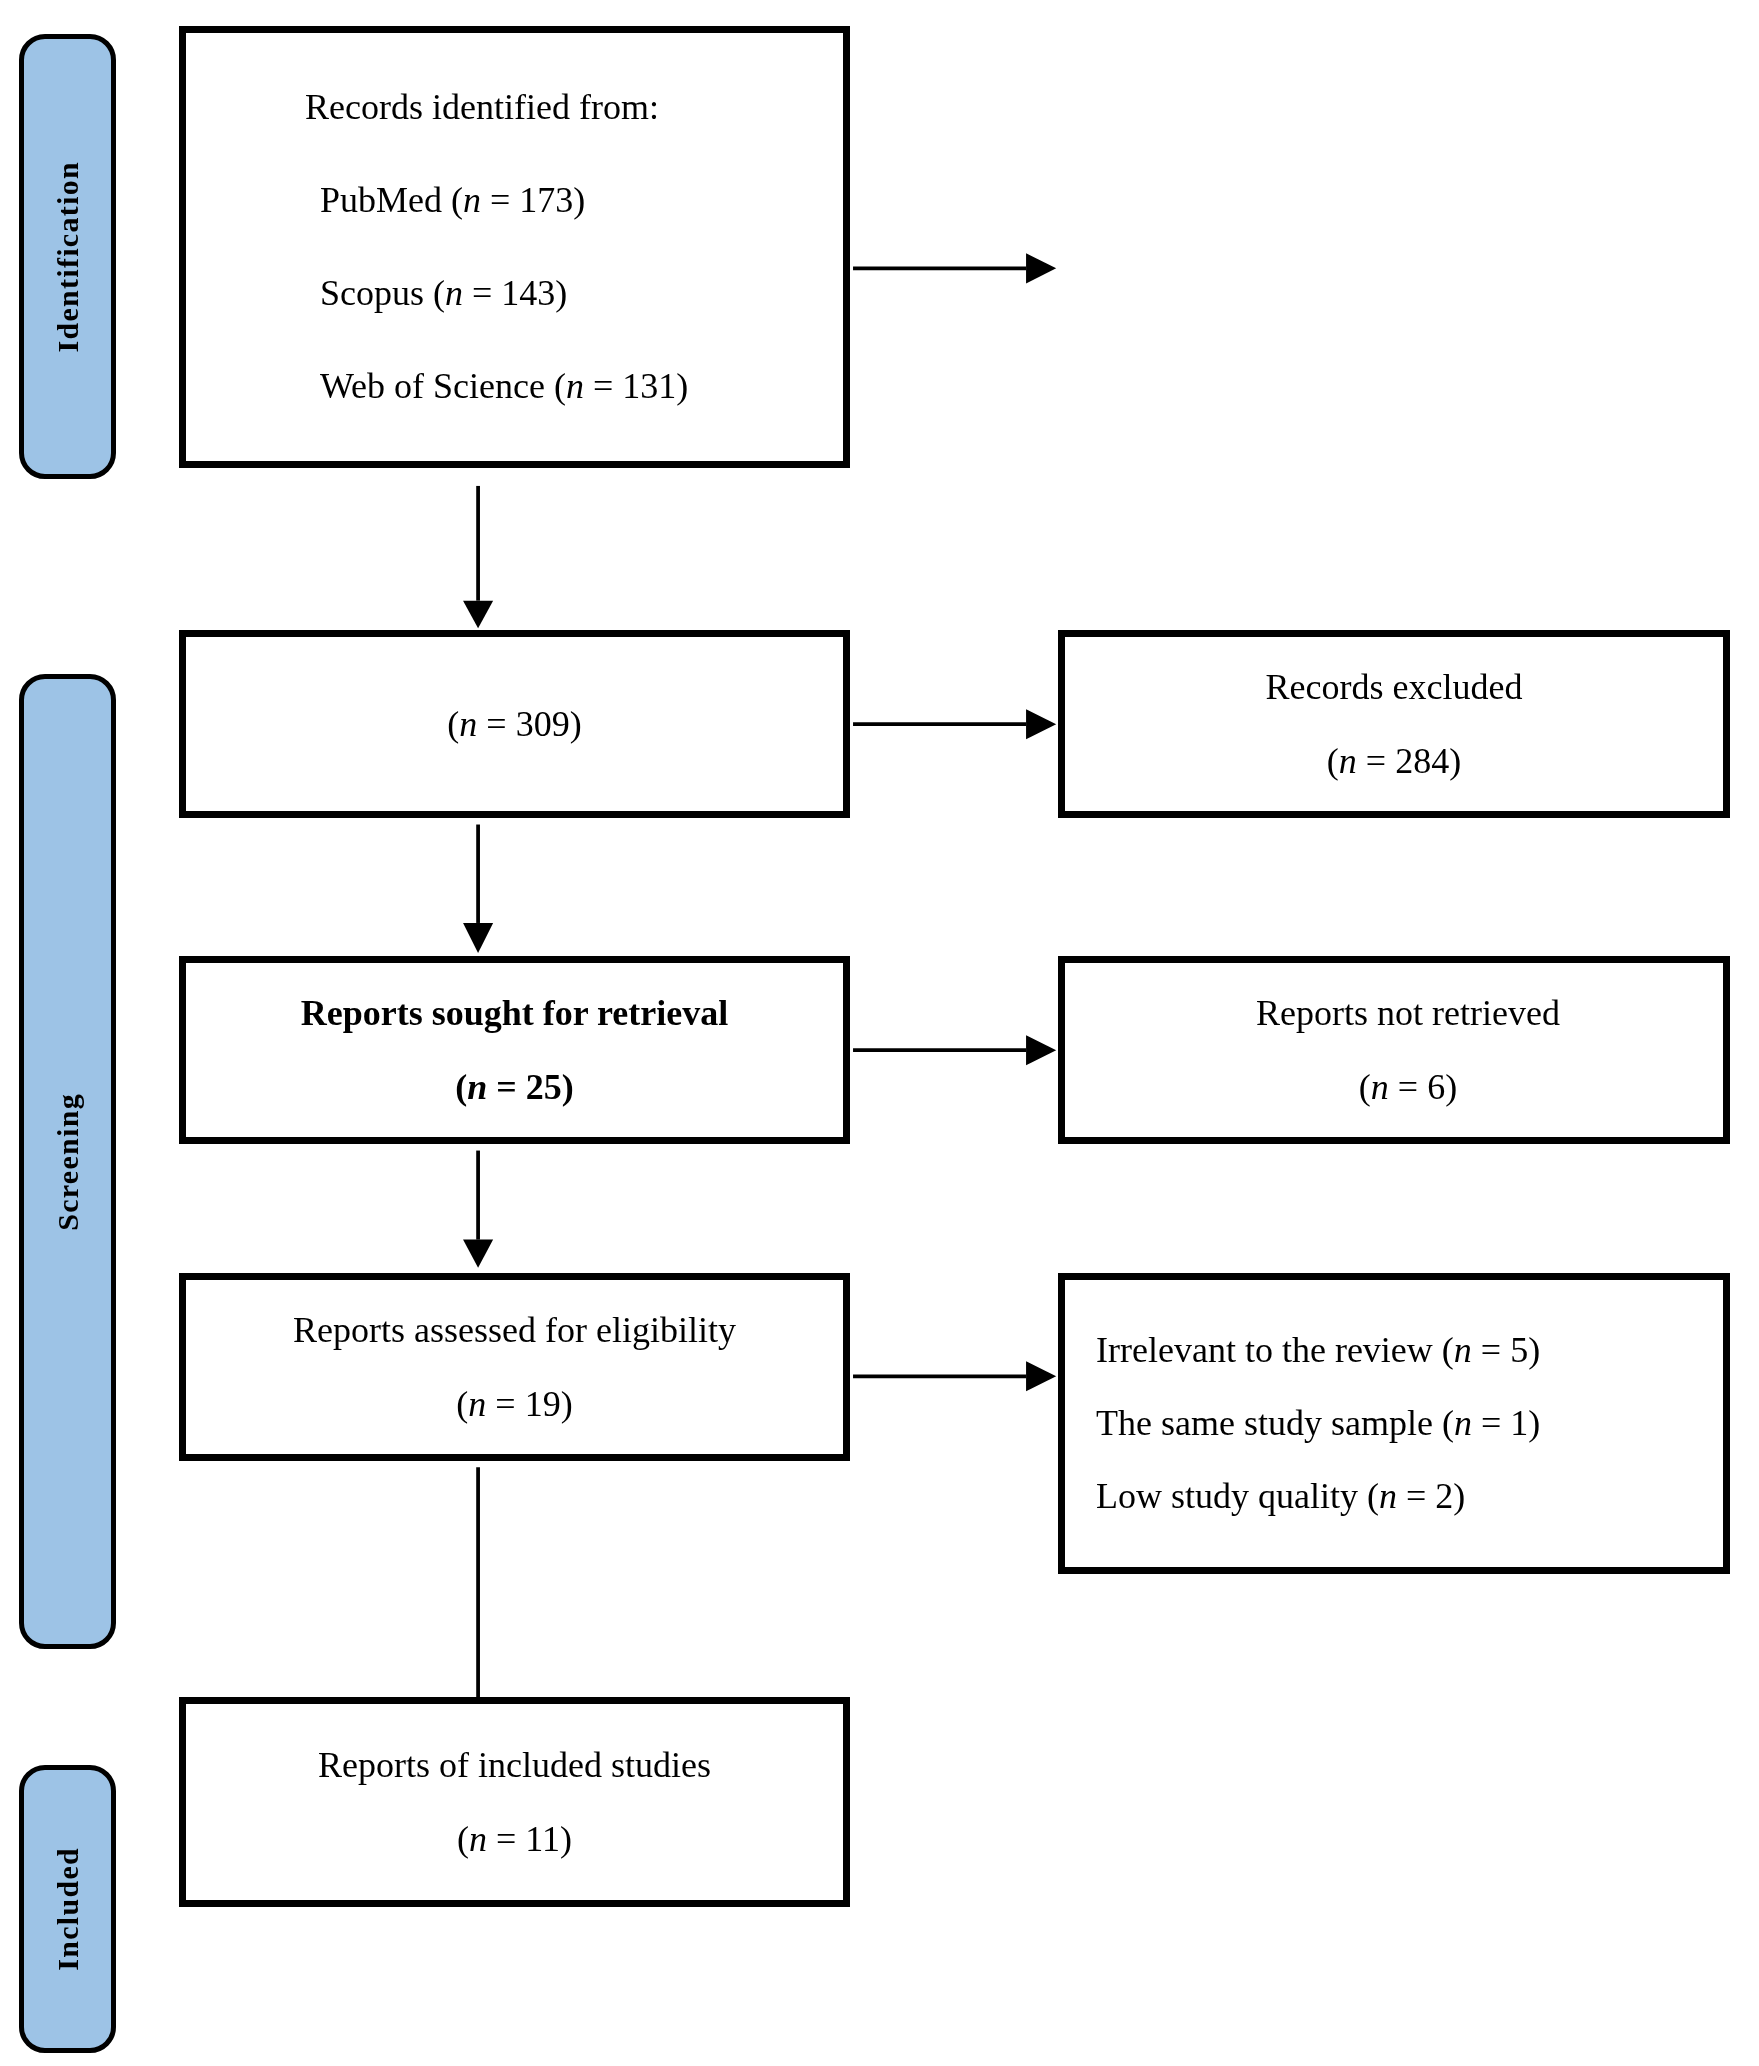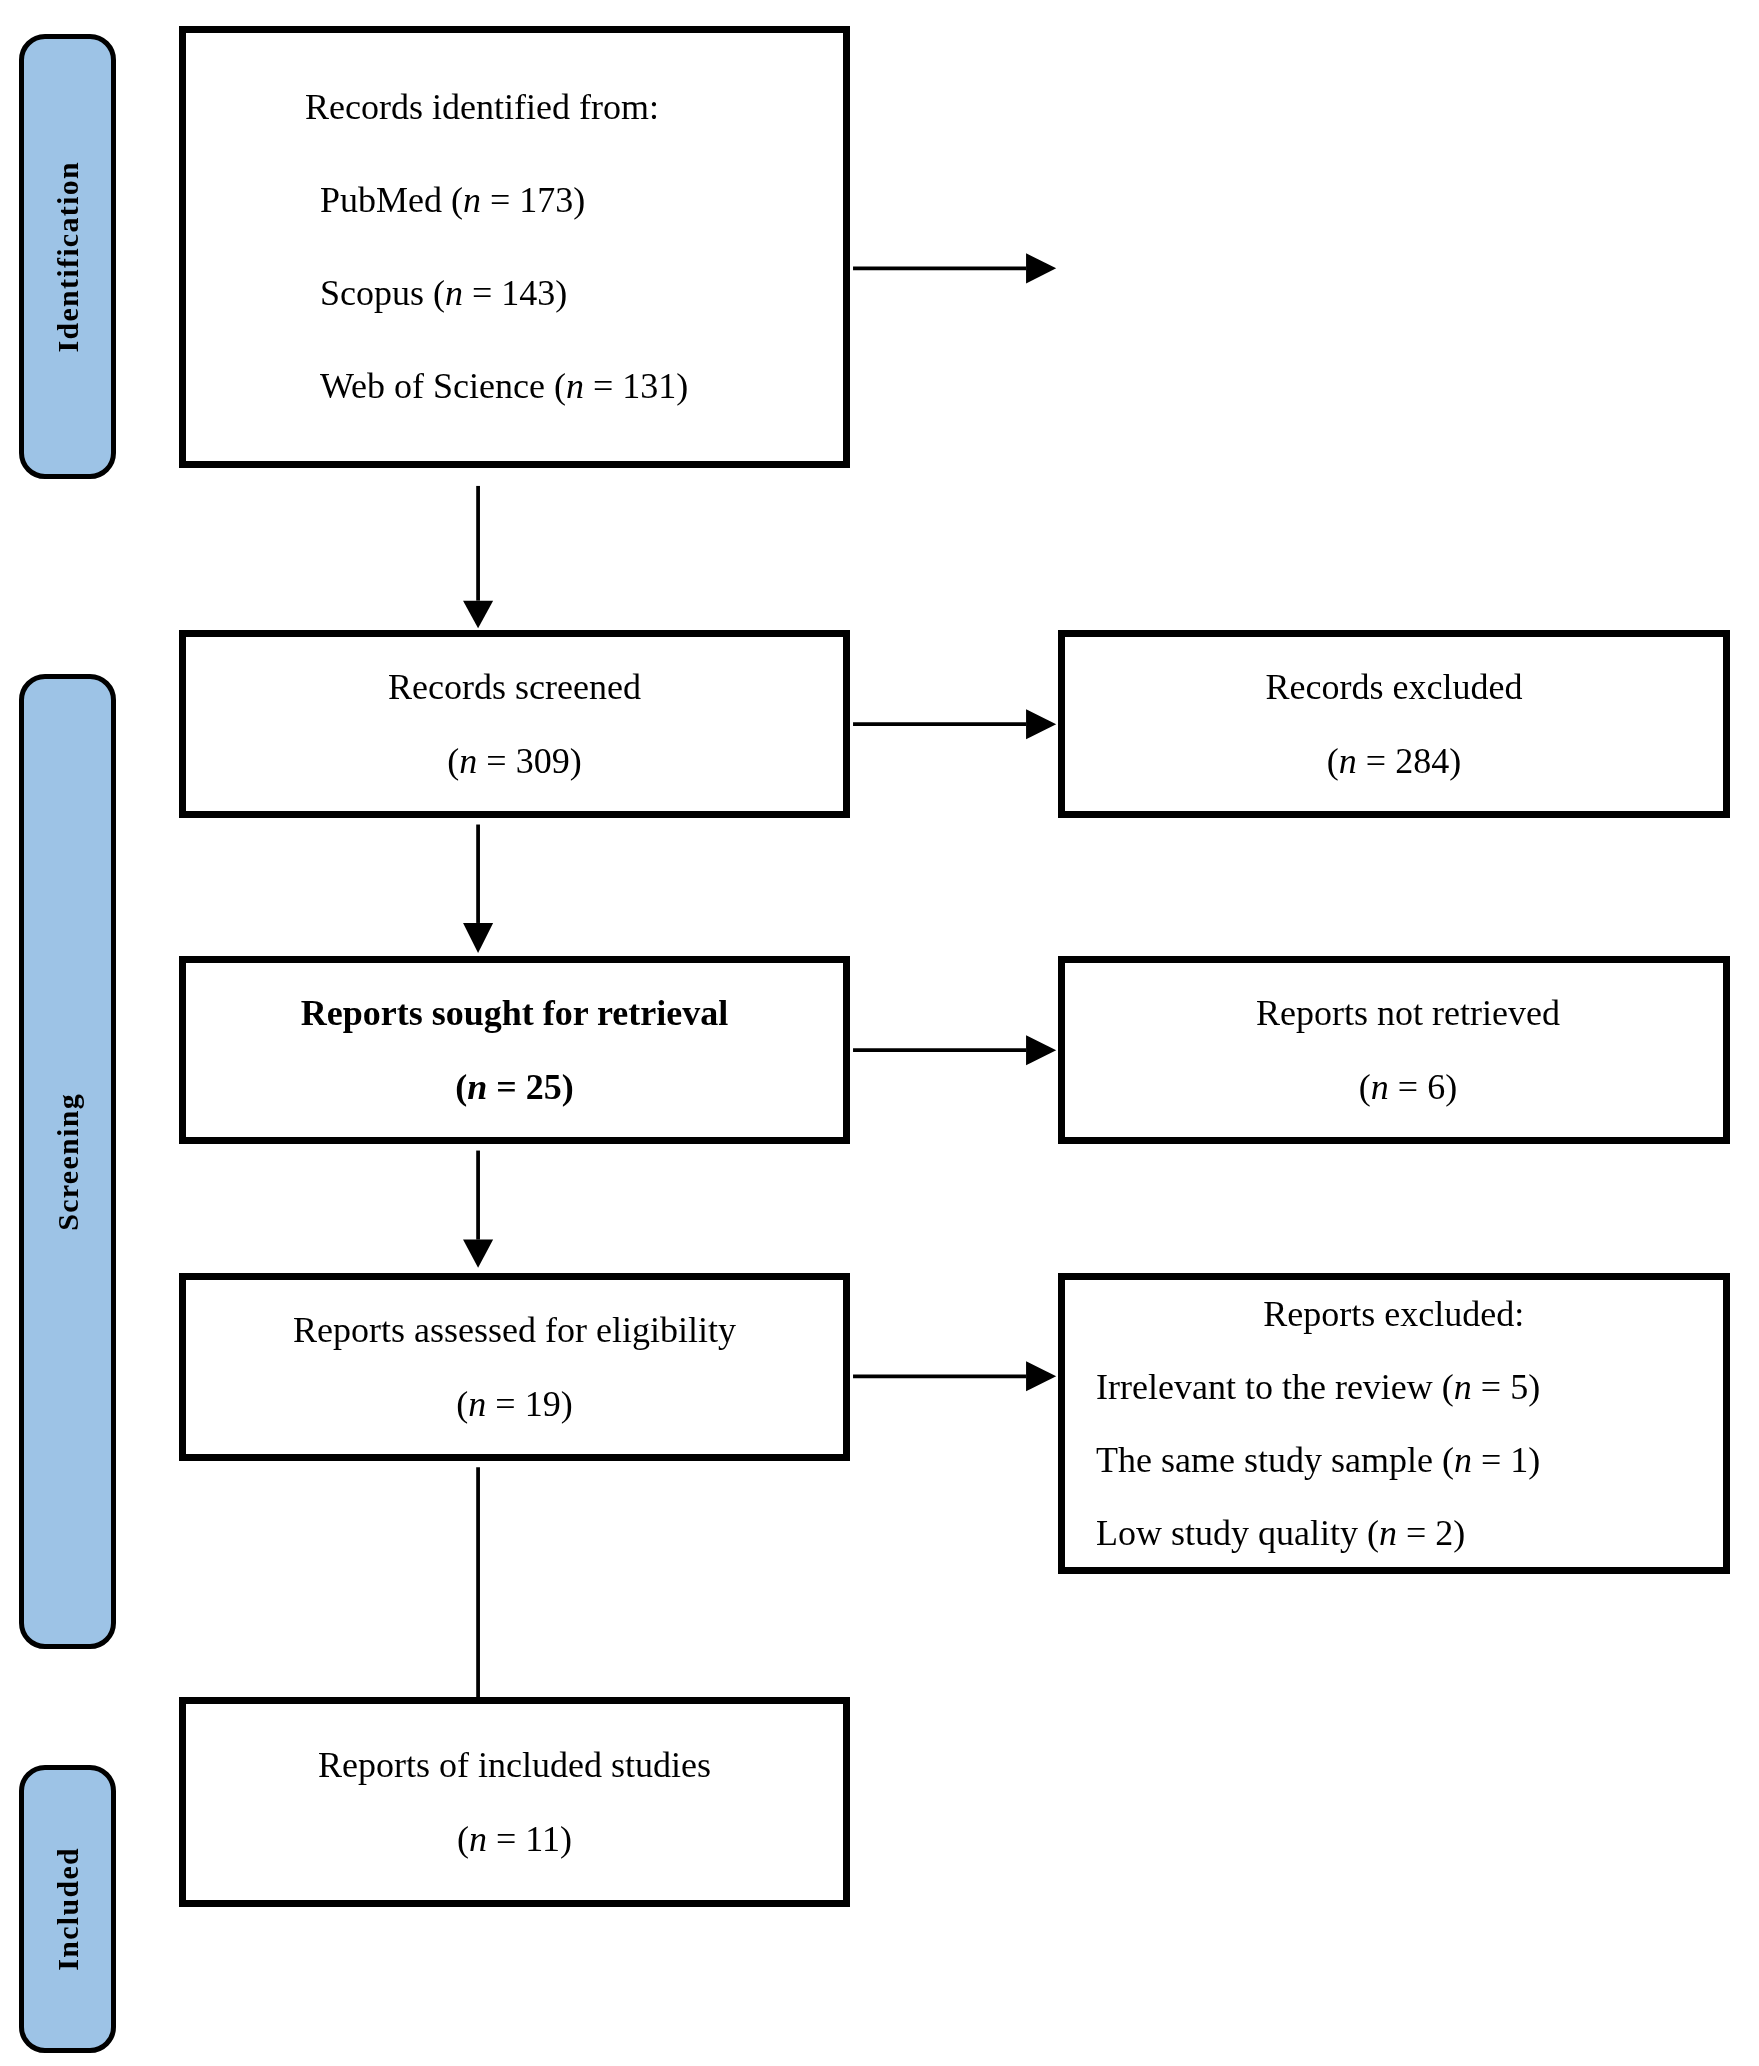--- a/index.html
+++ b/index.html
@@ -120,21 +120,20 @@
   </svg>
 
   <div class="box col-left" id="box-records-identified">
     <span class="line">Records identified from:</span>
     <span class="line item">PubMed (<i>n</i> = 173)</span>
     <span class="line item">Scopus (<i>n</i> = 143)</span>
     <span class="line item">Web of Science (<i>n</i> = 131)</span>
   </div>
 
   <div class="box col-left center" id="box-records-screened">
-    <span class="line">Records screened</span>
     <span class="line">(<i>n</i> = 309)</span>
   </div>
 
   <div class="box col-left center" id="box-reports-sought">
     <span class="line">Reports sought for retrieval</span>
     <span class="line">(<i>n</i> = 25)</span>
   </div>
 
   <div class="box col-left center" id="box-reports-assessed">
     <span class="line">Reports assessed for eligibility</span>
@@ -151,20 +150,19 @@
     <span class="line">Records excluded</span>
     <span class="line">(<i>n</i> = 284)</span>
   </div>
 
   <div class="box col-right center" id="box-reports-not-retrieved">
     <span class="line">Reports not retrieved</span>
     <span class="line">(<i>n</i> = 6)</span>
   </div>
 
   <div class="box col-right" id="box-reports-excluded">
-    <span class="line head">Reports excluded:</span>
     <span class="line">Irrelevant to the review (<i>n</i> = 5)</span>
     <span class="line">The same study sample (<i>n</i> = 1)</span>
     <span class="line">Low study quality (<i>n</i> = 2)</span>
   </div>
 
 </div>
 
 
 </body></html>

